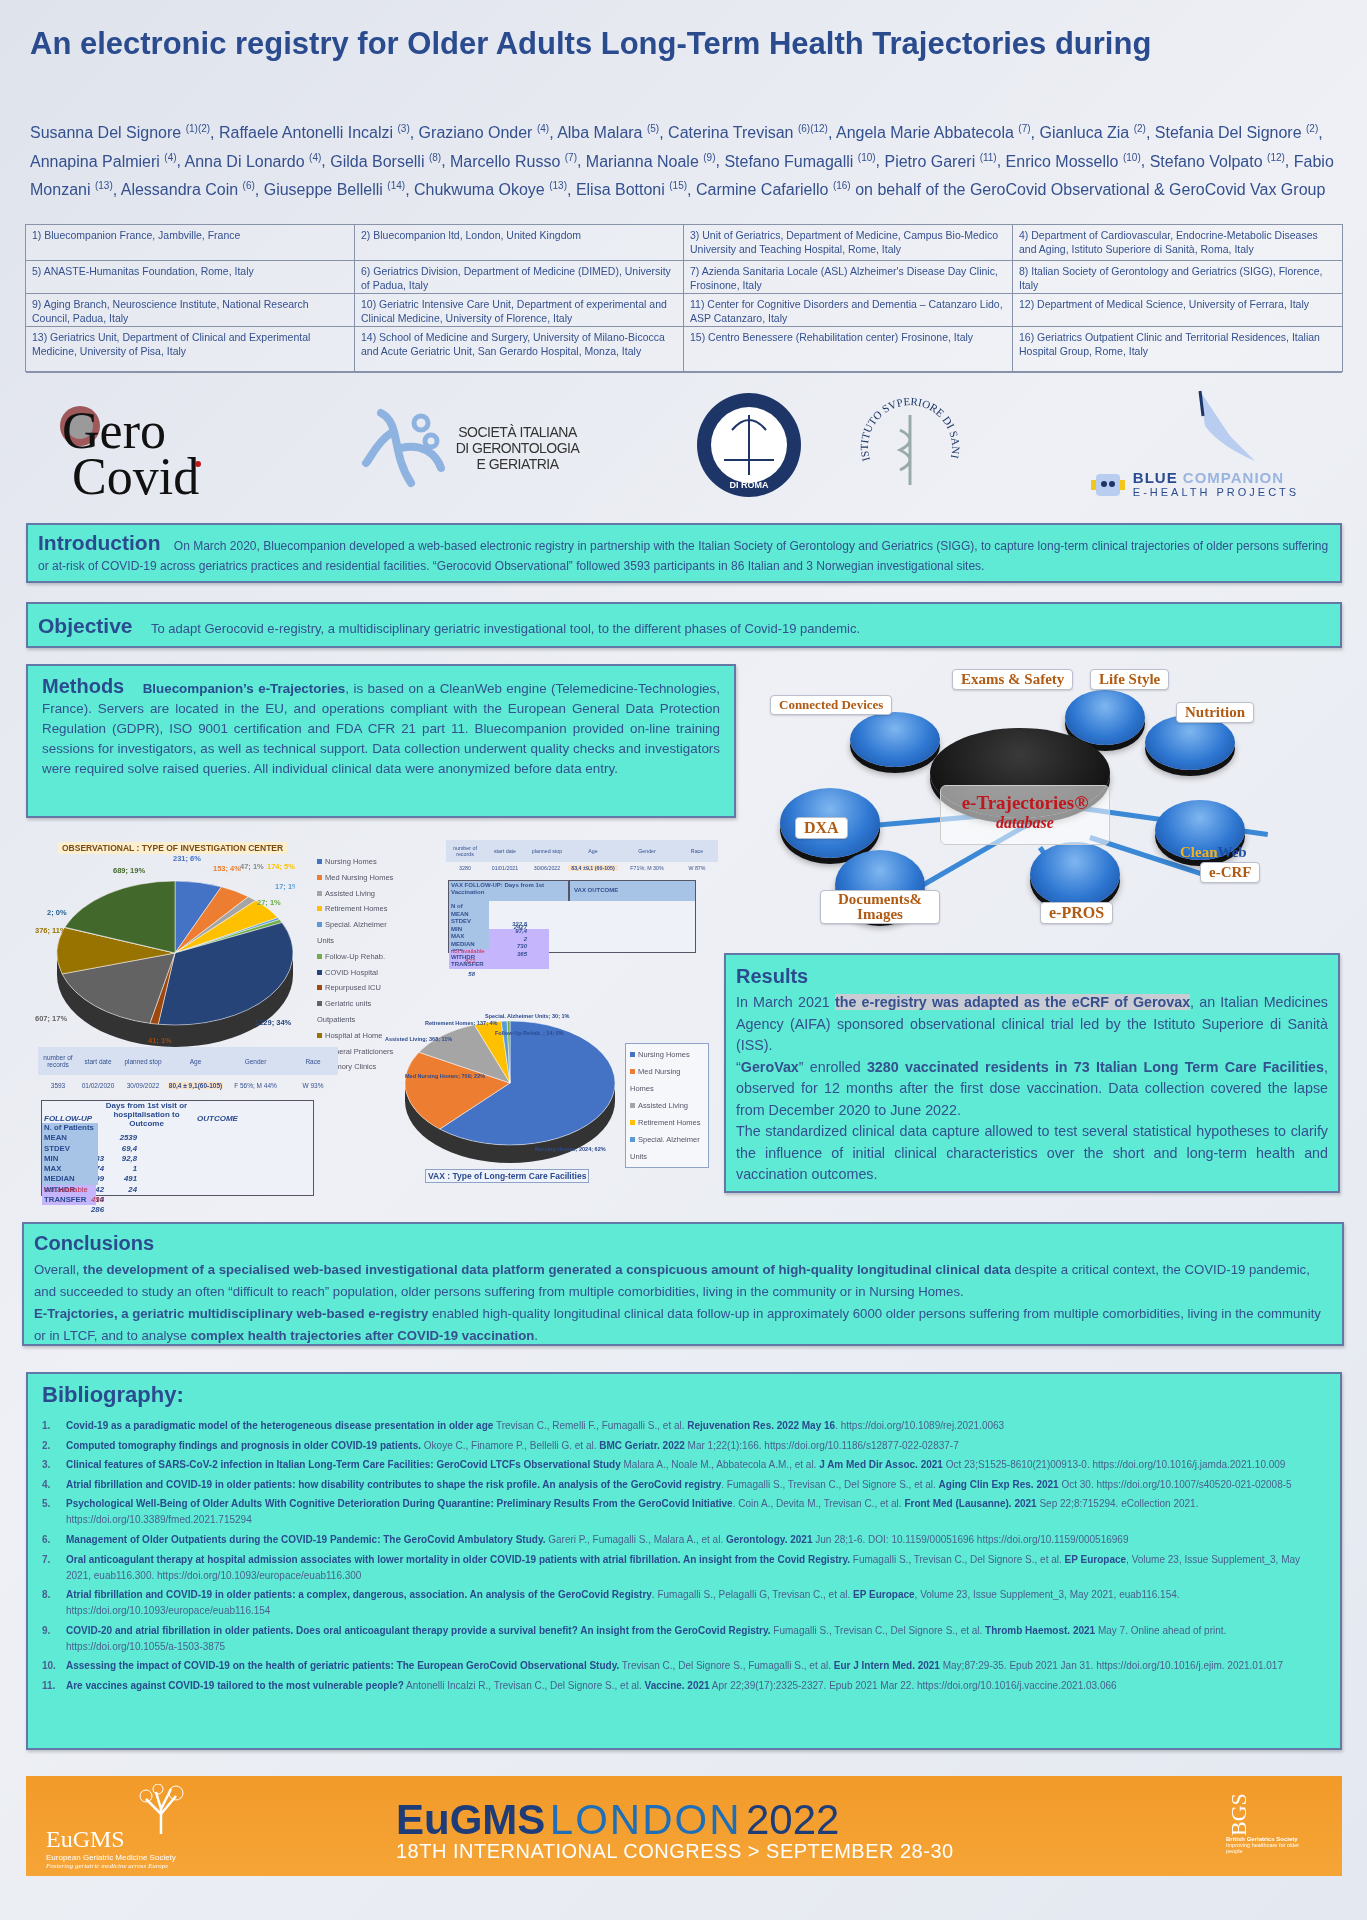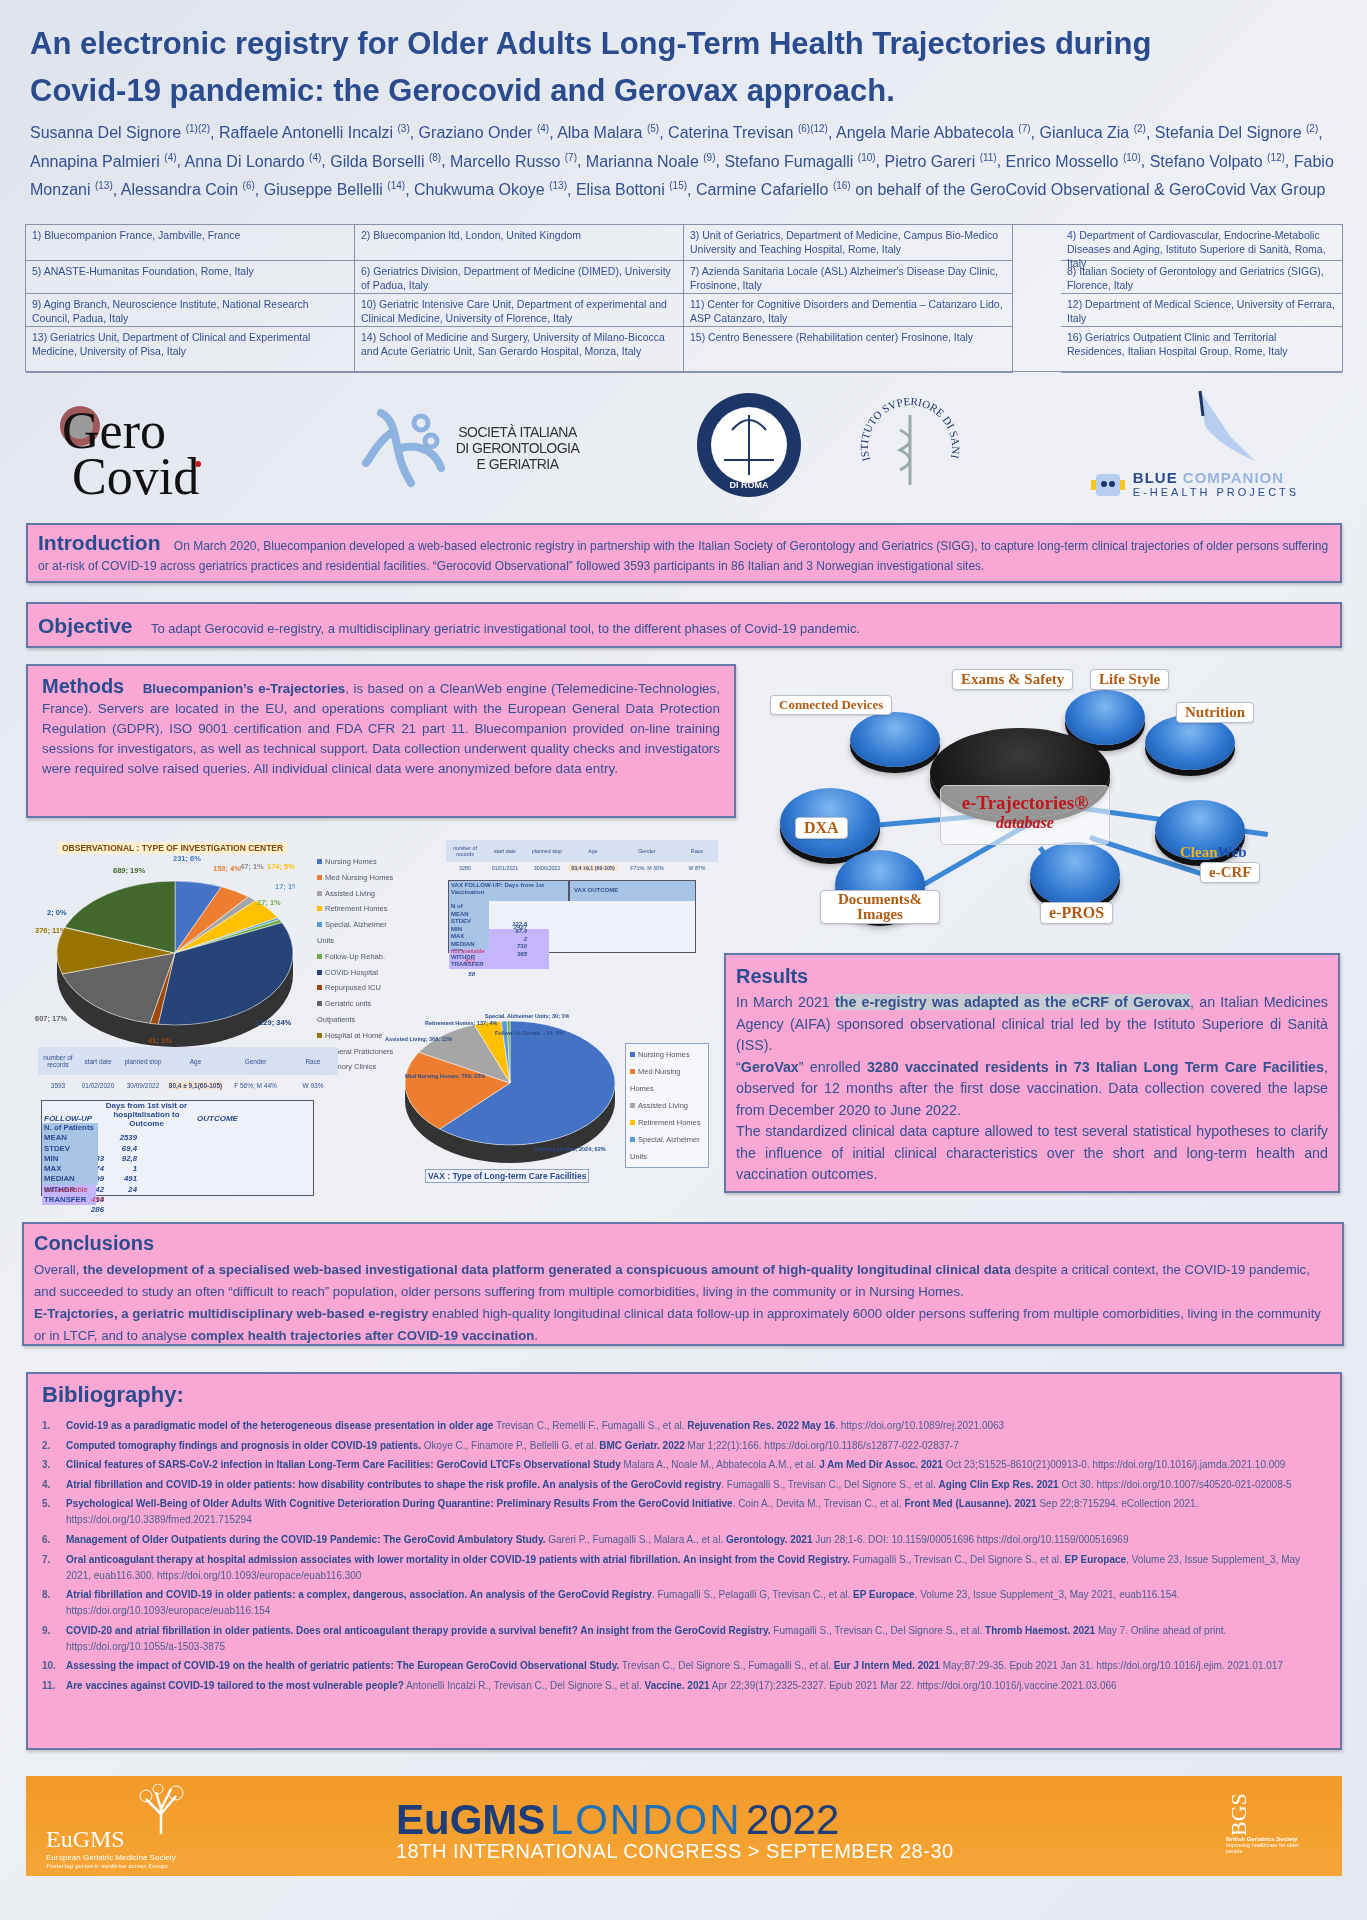--- a/index.html
+++ b/index.html
@@ -26,25 +26,25 @@
     left: 25px; top: 224px; width: 1318px; height: 148px;
     border: 1px solid #8892a8; display: grid;
     grid-template-columns: 1fr 1fr 1fr 1fr;
     grid-template-rows: 36px 33px 33px 46px;
     background: rgba(255,255,255,0.15);
   }
   .affil div {
     border-right: 1px solid #8892a8; border-bottom: 1px solid #8892a8;
     font-size: 10.5px; line-height: 14px; padding: 3px 6px 0 6px; color: #34508f;
   }
-  .affil div:nth-child(4n) { border-right: none; margin-left: 48px; }
+  .affil div:nth-child(4n) { border-right: none; }
   .logos { left: 30px; top: 378px; width: 1320px; height: 132px; }
   .logo { position: absolute; display: flex; align-items: center; justify-content: center; }
   .box {
-    position: absolute; background: #f9a8d4;
+    position: absolute; background: #5eead4;
     border: 2px solid #6478a8; box-shadow: 1px 2px 3px rgba(0,0,0,0.2);
   }
   .sec-head { font-weight: bold; color: #2b4b8f; }
   .intro { left: 26px; top: 523px; width: 1316px; height: 60px; padding: 8px 10px; }
   .intro .sec-head { font-size: 21px; margin-right: 10px; }
   .intro .txt { font-size: 12px; line-height: 20px; color: #34508f; }
   .objective { left: 26px; top: 602px; width: 1316px; height: 46px; padding: 10px 10px; }
   .objective .sec-head { font-size: 21px; margin-right: 14px; }
   .objective .txt { font-size: 13px; color: #34508f; }
   .methods { left: 26px; top: 664px; width: 710px; height: 154px; padding: 10px 14px; }
@@ -96,21 +96,20 @@
   .footer {
     left: 26px; top: 1776px; width: 1316px; height: 100px;
     background: linear-gradient(180deg, #f29a2a 0%, #f5a536 100%);
   }
 </style>
 </head>
 <body>
 
 <div class="abs title">
   <div>An electronic registry for Older Adults Long-Term Health Trajectories during</div>
-  <div>Covid-19 pandemic: the Gerocovid and Gerovax approach.</div>
 </div>
 
 <div class="abs authors" id="authors"><span>Susanna Del Signore <sup>(1)(2)</sup></span>, <span>Raffaele Antonelli Incalzi <sup>(3)</sup></span>, <span>Graziano Onder <sup>(4)</sup></span>, <span>Alba Malara <sup>(5)</sup></span>, <span>Caterina Trevisan <sup>(6)(12)</sup></span>, <span>Angela Marie Abbatecola <sup>(7)</sup></span>, <span>Gianluca Zia <sup>(2)</sup></span>, <span>Stefania Del Signore <sup>(2)</sup></span>, <span>Annapina Palmieri <sup>(4)</sup></span>, <span>Anna Di Lonardo <sup>(4)</sup></span>, <span>Gilda Borselli <sup>(8)</sup></span>, <span>Marcello Russo <sup>(7)</sup></span>, <span>Marianna Noale <sup>(9)</sup></span>, <span>Stefano Fumagalli <sup>(10)</sup></span>, <span>Pietro Gareri <sup>(11)</sup></span>, <span>Enrico Mossello <sup>(10)</sup></span>, <span>Stefano Volpato <sup>(12)</sup></span>, <span>Fabio Monzani <sup>(13)</sup></span>, <span>Alessandra Coin <sup>(6)</sup></span>, <span>Giuseppe Bellelli <sup>(14)</sup></span>, <span>Chukwuma Okoye <sup>(13)</sup></span>, <span>Elisa Bottoni <sup>(15)</sup></span>, <span>Carmine Cafariello <sup>(16)</sup></span> <span>on behalf of the GeroCovid Observational &amp; GeroCovid Vax Group</span></div>
 
 <div class="abs affil" id="affil">
     <div>1)  Bluecompanion France, Jambville, France</div>
     <div>2)  Bluecompanion ltd, London, United Kingdom</div>
     <div>3)  Unit of Geriatrics, Department of Medicine, Campus Bio-Medico University and Teaching Hospital, Rome, Italy</div>
     <div>4)  Department of Cardiovascular, Endocrine-Metabolic Diseases and Aging, Istituto Superiore di Sanità, Roma, Italy</div>
     <div>5)  ANASTE-Humanitas Foundation, Rome, Italy</div>

